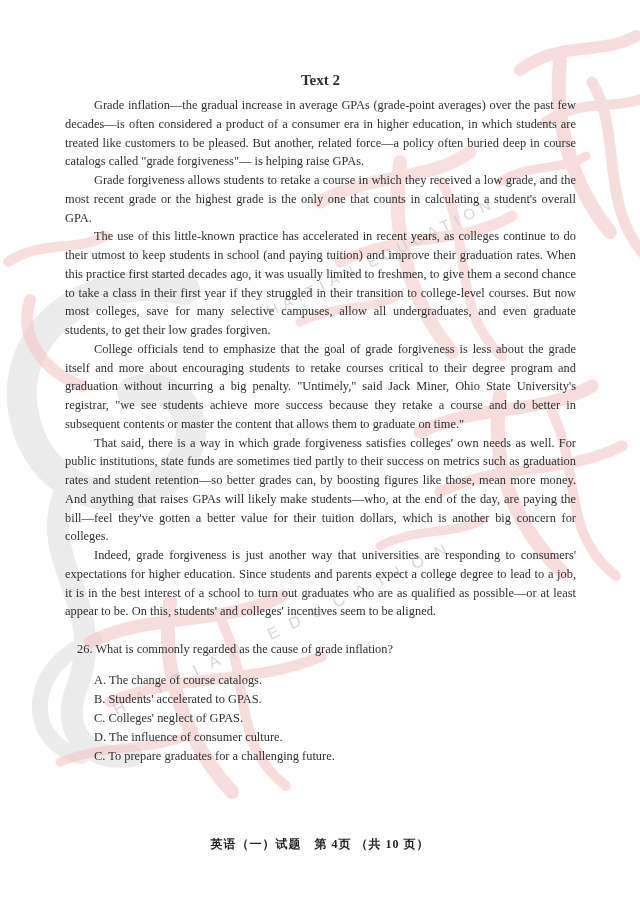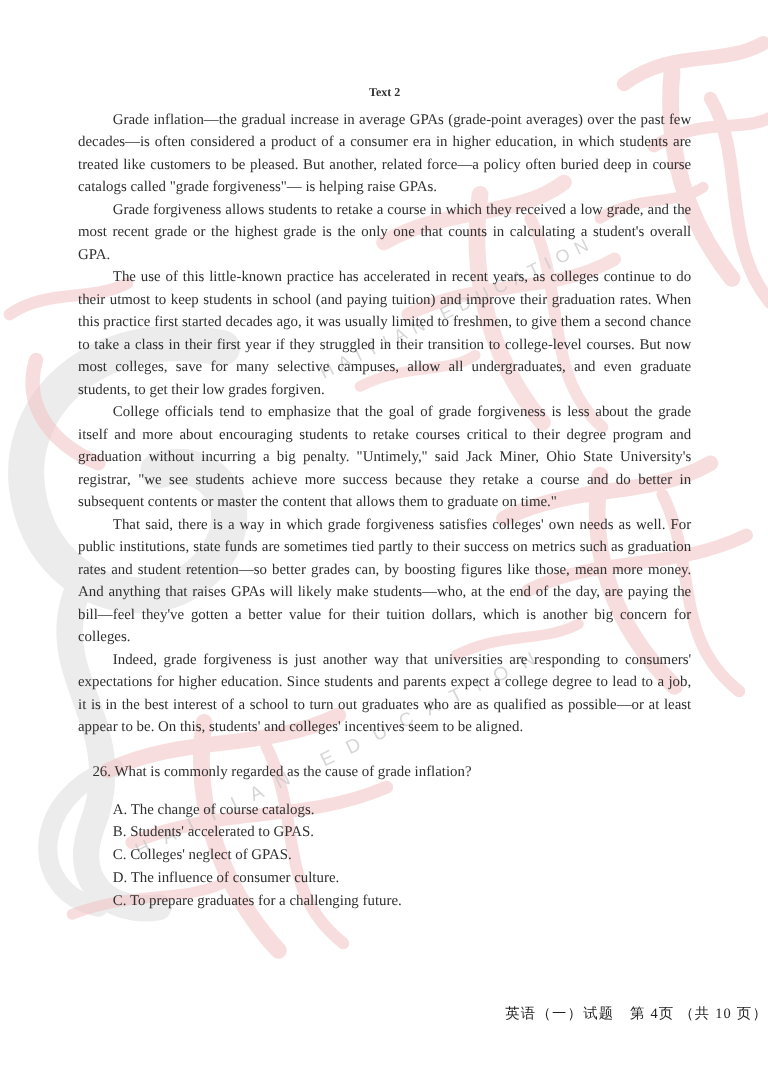--- a/index.html
+++ b/index.html
@@ -24,32 +24,32 @@
   }
   .wm-text-1 { left:255px; top:248px; font-size:15px; letter-spacing:6px; }
   .wm-text-2 { left:95px;  top:618px; font-size:16px; letter-spacing:13px; }
   
   .content {
     position:absolute; left:65px; top:72px; width:511px;
     z-index:2; color:#2f2f2f;
   }
   .doc-title {
     text-align:center; font-weight:bold;
-    font-size:10px; margin:0 0 7px 0;
+    font-size:15px; margin:0 0 7px 0;
   }
   .para {
     margin:0; font-size:12.4px; line-height:18.75px;
     text-align:justify; text-indent:29px;
   }
   .questions { margin-top:19px; font-size:12.4px; line-height:19px; }
   .q-prompt { margin:12px; }
   .q-option { margin:0; padding-left:29px; }
   .footer {
     position:absolute; left:0; right:0; top:836px;
-    text-align:right; font-size:12px; font-weight:normal;
+    text-align:center; font-size:12px; font-weight:bold;
     letter-spacing:1px; color:#1f1f1f; z-index:2;
     font-family:"Liberation Serif", serif;
   }
 </style>
 </head>
 <body>
 
 <div class="page">
 
   <div class="wm-layer">

